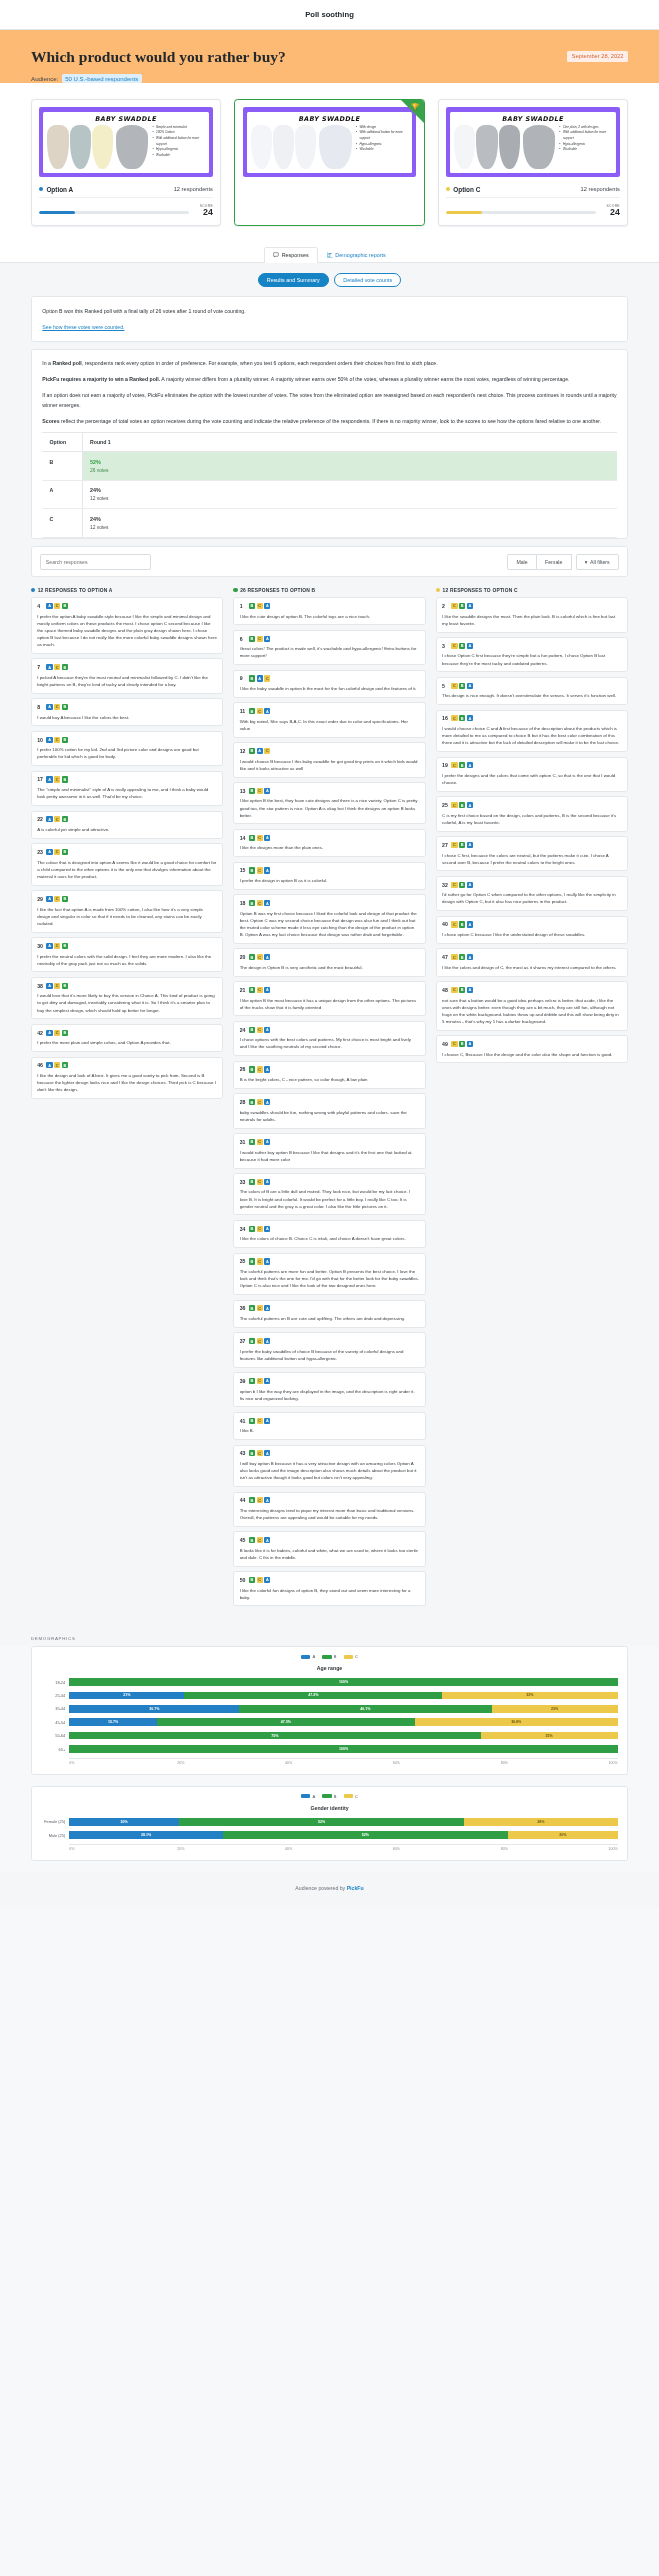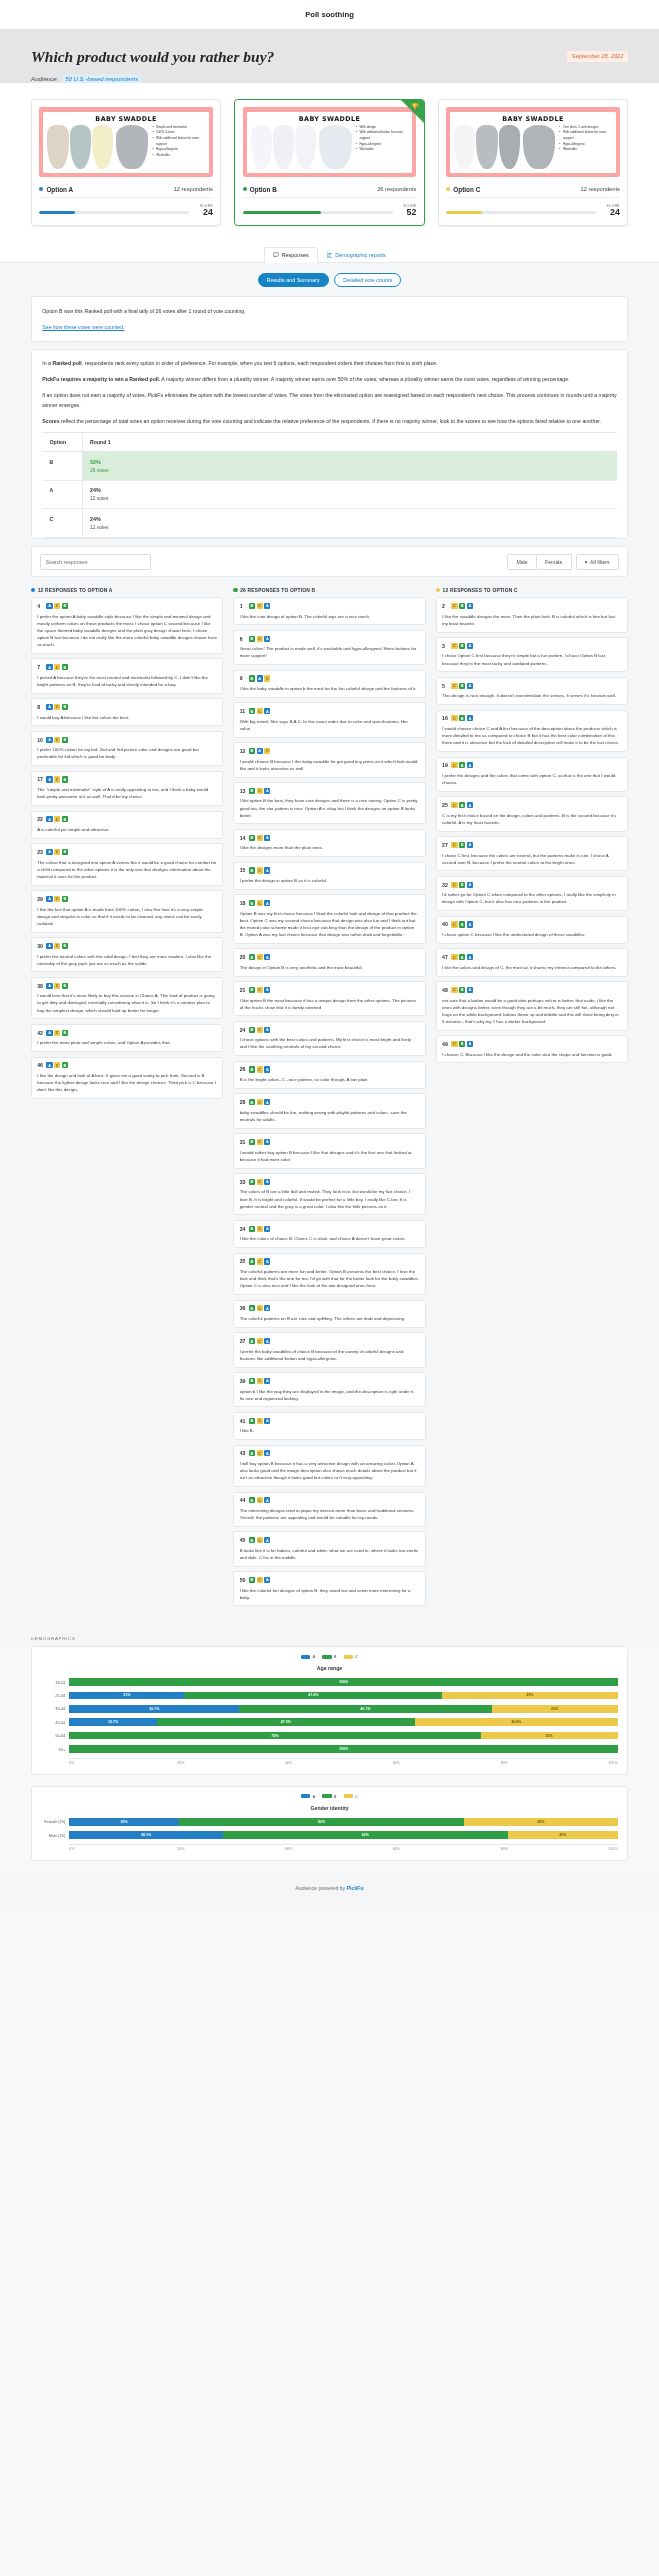--- a/index.html
+++ b/index.html
@@ -8,34 +8,34 @@
     background: #f7f8fa;
     font-family: "Liberation Sans", sans-serif;
     color: #2d3338;
     -webkit-font-smoothing: antialiased;
   }
   .topbar {
     height: 30px; background: #fff; border-bottom: 0.5px solid #e3e6e9;
     display: flex; align-items: center; justify-content: center;
   }
   .topbar .t { font-size: 7.7px; font-weight: 700; color: #23282c; }
-  .page { background: #e5e5e5; padding: 17.5px 31px 0 31px; font-style: italic; }
+  .page { background: #fdba74; padding: 17.5px 31px 0 31px; }
   .titlerow { display: flex; align-items: flex-start; justify-content: space-between; }
   h1.qtitle { font-family: "Liberation Serif", serif; font-size: 15.5px; font-weight: 700; color: #23282c; line-height: 1.2; }
   .datebadge { background: #fdeee7; color: #d4663a; font-size: 5.7px; padding: 2.6px 4.6px; border-radius: 1.5px; white-space: nowrap; margin-top: 3.1px; }
   .audrow { margin-top: 8.2px; display: flex; align-items: center; gap: 3.1px; font-size: 6.2px; color: #3d434a; }
   .audpill { background: #ddeef9; color: #1c83c6; padding: 1.5px 3.6px; border-radius: 1.5px; font-size: 6px; }
 
   .cards { display: flex; gap: 13.4px; padding: 15.5px 31px 17.5px 31px; background: #fff; }
   .card { flex: 1; background: #fff; border: 0.5px solid #e1e5e9; border-radius: 3.6px; box-shadow: 0 0.5px 1.5px rgba(20,30,40,.07); overflow: hidden; position: relative; }
   .card.winner { border: 1px solid #2f9e44; }
   .ribbon { position: absolute; top: 0; right: 0; width: 0; height: 0; border-top: 23px solid #38a34a; border-left: 23px solid transparent; }
   .trophy { position: absolute; top: 3.1px; right: 3.6px; color: #fff; font-size: 6.7px; }
   .cardimgwrap { padding: 7.2px 7.2px 3.1px 7.2px; }
-  .imgbox { background: #fca5a5; border-radius: 2.1px; padding: 4.6px 4.1px; }
+  .imgbox { background: #8b5cf6; border-radius: 2.1px; padding: 4.6px 4.1px; font-style: italic; }
   .prod { background:#fff; border-radius:1.5px; padding: 3.1px 4.1px 4.1px; }
   .prodtitle { font-size: 6.4px; font-weight: 800; letter-spacing: 0.4px; color: #111; text-align: center; margin-bottom: 2.1px; font-family: "DejaVu Sans", sans-serif; }
   .prodbody { display:flex; gap:3.1px; align-items:flex-start; }
   .swatches { display:flex; gap:1px; flex:1.25; height: 44px; }
   .sw { flex:1; border-radius: 40% 40% 46% 46% / 22% 22% 62% 62%; position: relative; overflow:hidden; }
   .single { flex: .62; height: 44px; border-radius: 46% 46% 40% 40% / 26% 26% 60% 60%; position:relative; }
   .feats { flex: 1; list-style: none; font-size: 3.2px; line-height: 1.75; color: #33383d; padding-left: 1px; }
   .feats li { position: relative; padding-left: 3.6px; }
   .feats li:before { content: "•"; position: absolute; left: 0; }
   .cardfoot { padding: 5.2px 7.2px 7.2px 7.2px; }
@@ -194,38 +194,20 @@
                 <div class="sw" style="background:#f1f3f6"></div>
           </div>
           <div class="single" style="background:#e6eaf0"></div>
           <ul class="feats">
             <li>With design</li>
                 <li>With additional button for more support</li>
                 <li>Hypo-allergenic</li>
                 <li>Washable</li>
           </ul>
         </div>
-      </div>
-    </div>
-  </div>
-  <div class="cardfoot">
-    <div class="optrow">
-      <div class="optleft">
-        <span class="dot" style="background:#2f9e44"></span>
-        <span class="optname">Option B</span>
-      </div>
-      <span class="resp">26 respondents</span>
-    </div>
-    <div class="scorerow">
-      <div class="barwrap">
-            <div class="barfill" style="width:52%;background:#2f9e44"></div>
-          </div>
-      <div class="scorebox">
-        <div class="scorelbl">SCORE</div>
-        <div class="scoreval">52</div>
       </div>
     </div>
   </div>
 </div>
 <div class="card">
 
   <div class="cardimgwrap">
     <div class="imgbox">
       <div class="prod">
         <div class="prodtitle">BABY SWADDLE</div>

